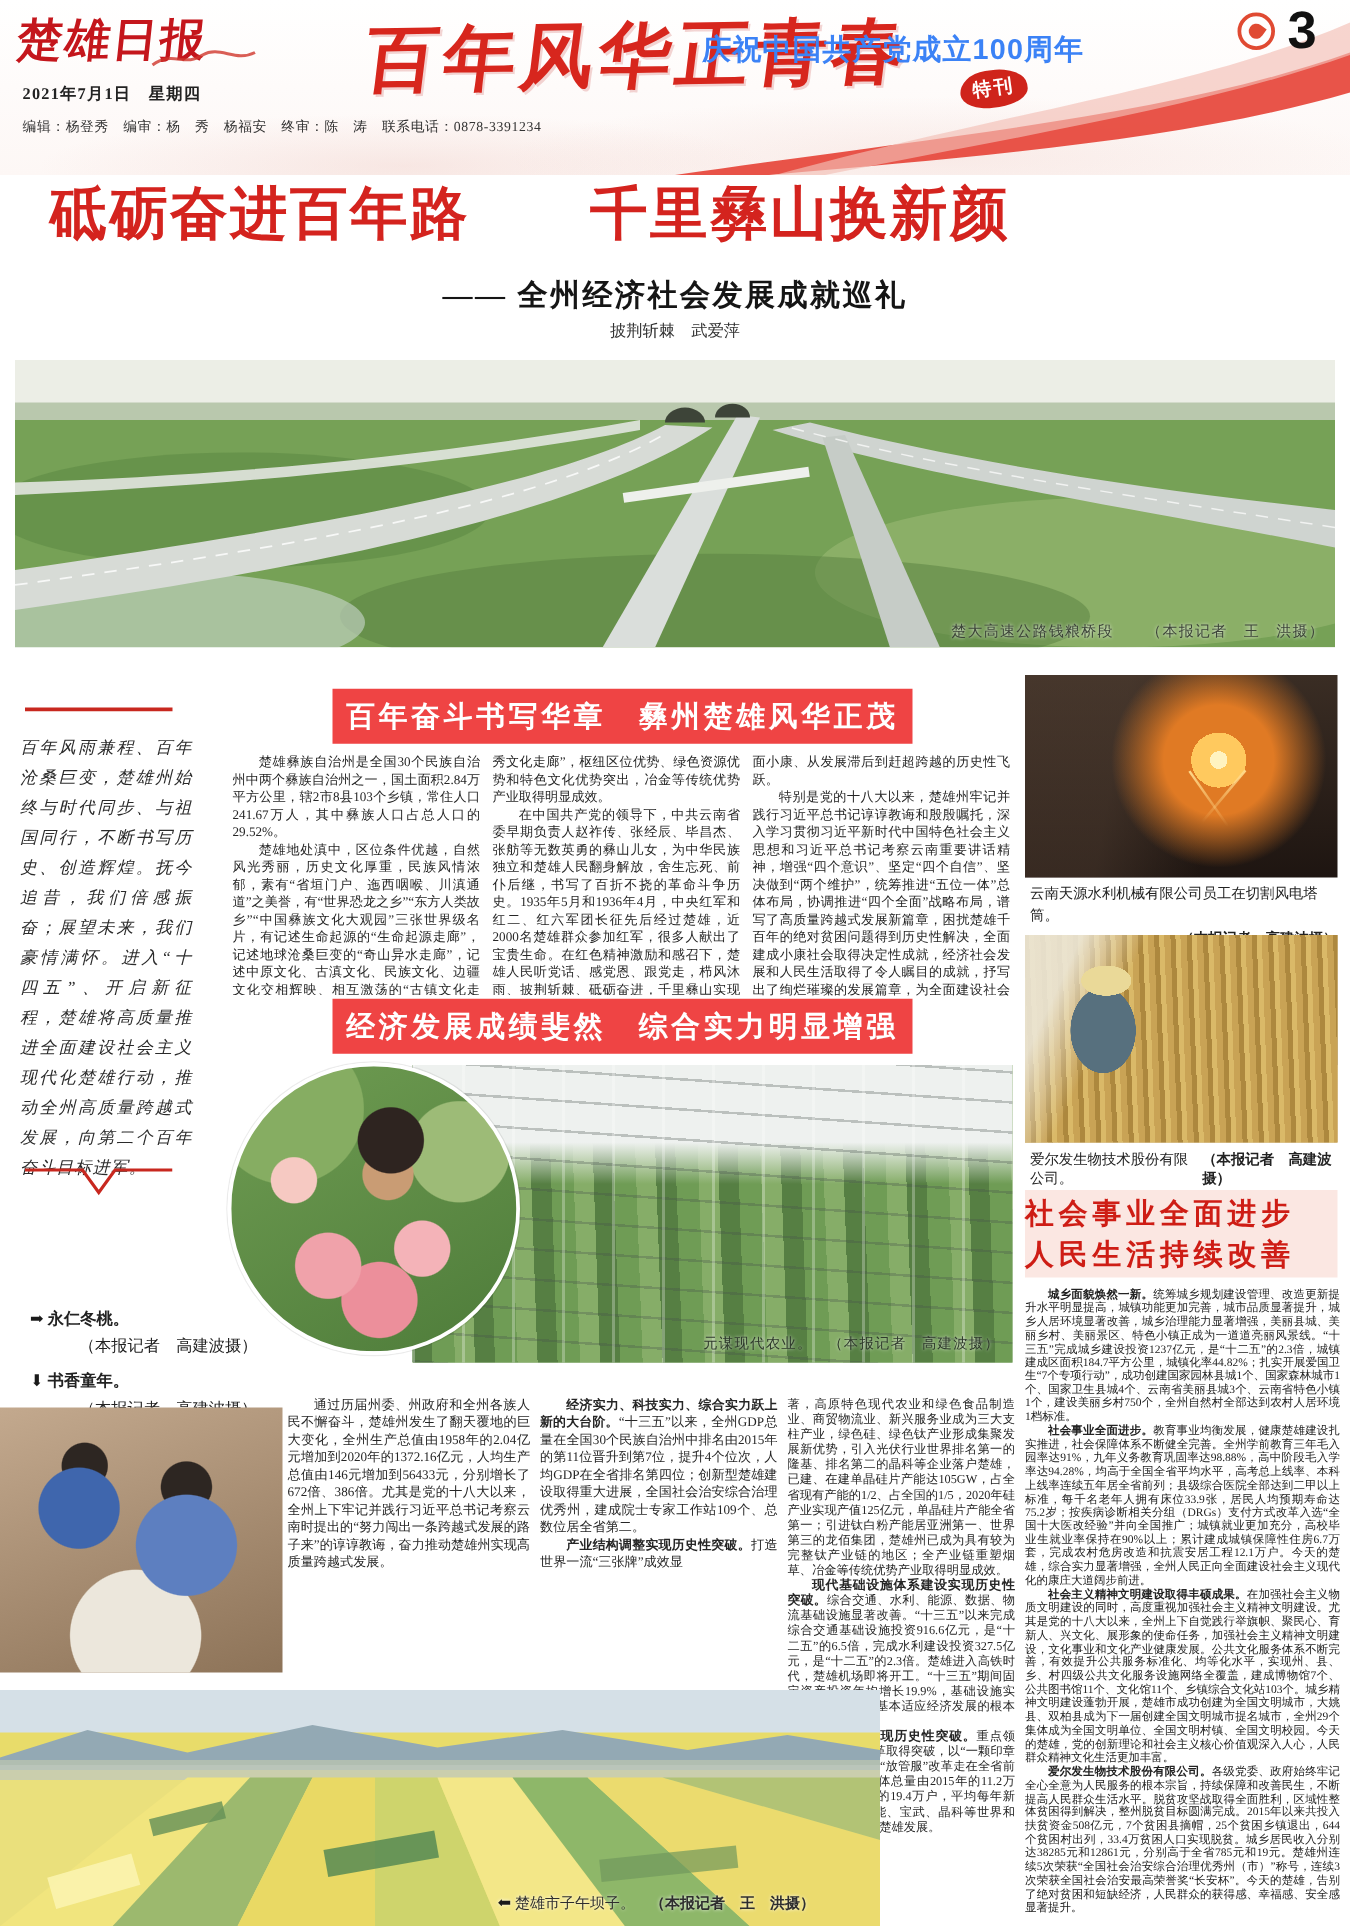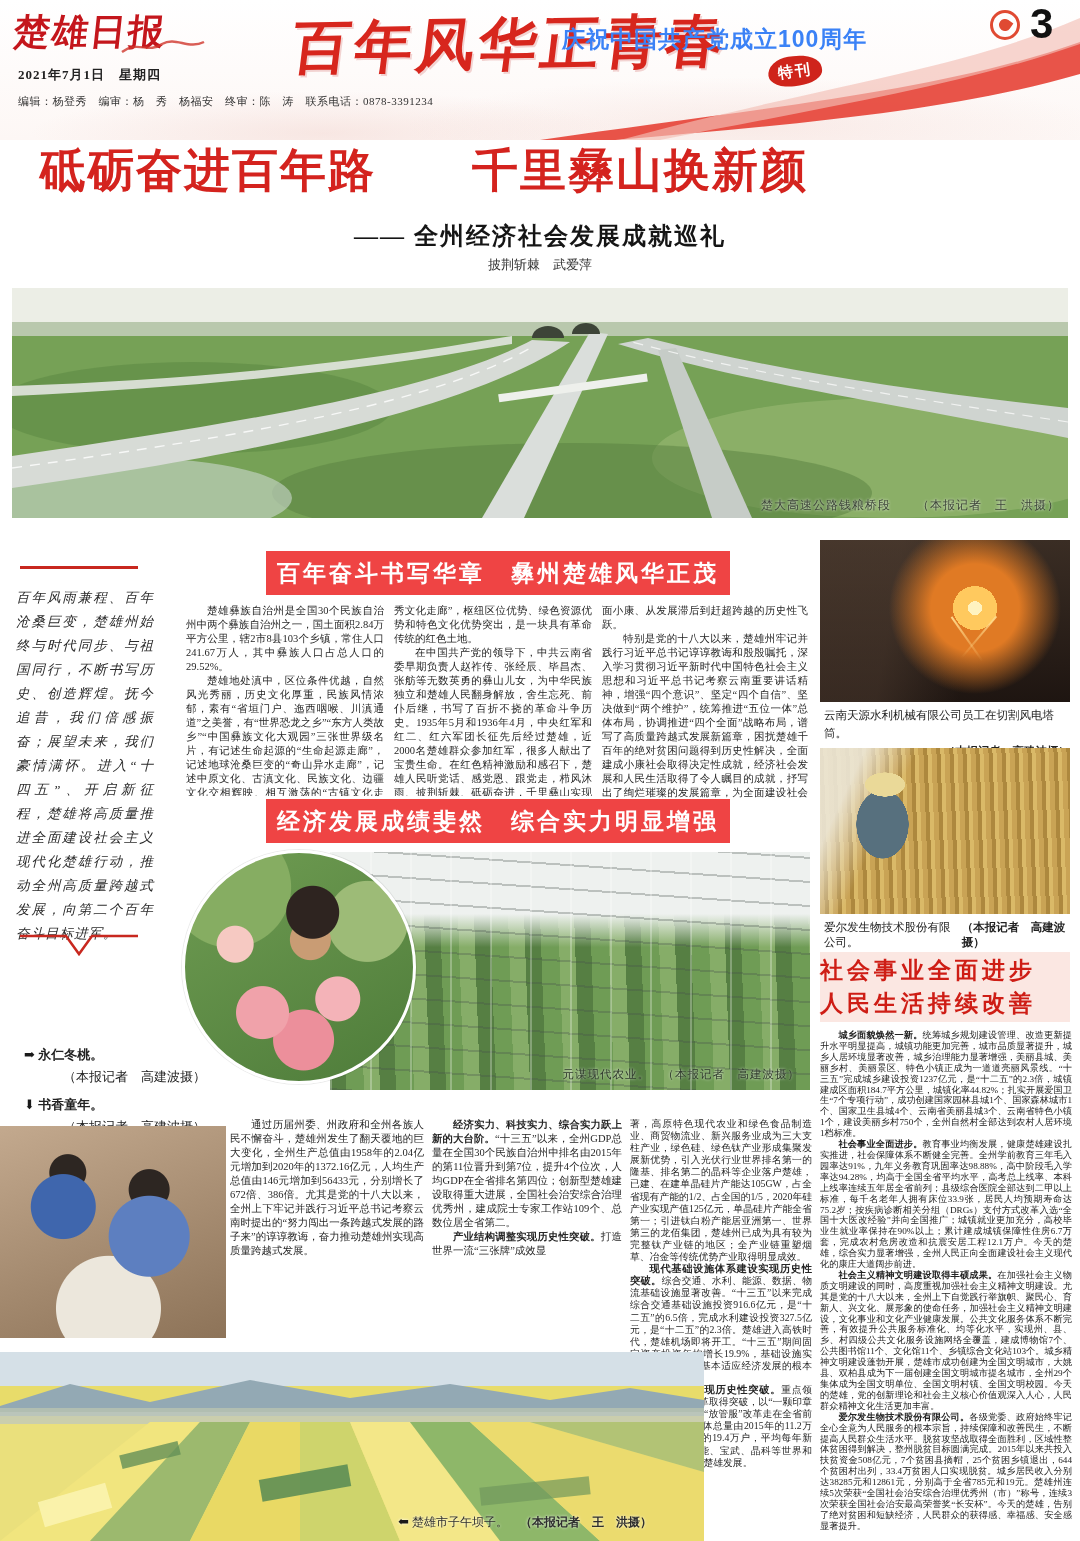--- a/index.html
+++ b/index.html
@@ -203,21 +203,21 @@
   <svg class="abs side-rule-bot" width="118" height="26">
     <polyline points="0,4 46,4 59,22 72,4 118,4" stroke="#c8281f" stroke-width="2.5" fill="none"></polyline>
   </svg>
 
   <div class="abs sec-banner sec1-banner">百年奋斗书写华章　彝州楚雄风华正茂</div>
   <div class="abs bodycol s1c1">
     <p>楚雄彝族自治州是全国30个民族自治州中两个彝族自治州之一，国土面积2.84万平方公里，辖2市8县103个乡镇，常住人口241.67万人，其中彝族人口占总人口的29.52%。</p>
     <p>楚雄地处滇中，区位条件优越，自然风光秀丽，历史文化厚重，民族风情浓郁，素有“省垣门户、迤西咽喉、川滇通道”之美誉，有“世界恐龙之乡”“东方人类故乡”“中国彝族文化大观园”三张世界级名片，有记述生命起源的“生命起源走廊”，记述地球沧桑巨变的“奇山异水走廊”，记述中原文化、古滇文化、民族文化、边疆文化交相辉映、相互激荡的“古镇文化走廊”，记述彝族古老神奇历史的“彝族优</p>
   </div>
   <div class="abs bodycol s1c2">
-    <p class="cont">秀文化走廊”，枢纽区位优势、绿色资源优势和特色文化优势突出，是一块具有革命传统的红色土地。</p>
+    <p class="cont">秀文化走廊”，枢纽区位优势、绿色资源优势和特色文化优势突出，冶金等传统优势产业取得明显成效。</p>
     <p>在中国共产党的领导下，中共云南省委早期负责人赵祚传、张经辰、毕昌杰、张舫等无数英勇的彝山儿女，为中华民族独立和楚雄人民翻身解放，舍生忘死、前仆后继，书写了百折不挠的革命斗争历史。1935年5月和1936年4月，中央红军和红二、红六军团长征先后经过楚雄，近2000名楚雄群众参加红军，很多人献出了宝贵生命。在红色精神激励和感召下，楚雄人民听党话、感党恩、跟党走，栉风沐雨、披荆斩棘、砥砺奋进，千里彝山实现了由一穷二白到全</p>
   </div>
   <div class="abs bodycol s1c3">
     <p class="cont">面小康、从发展滞后到赶超跨越的历史性飞跃。</p>
     <p>特别是党的十八大以来，楚雄州牢记并践行习近平总书记谆谆教诲和殷殷嘱托，深入学习贯彻习近平新时代中国特色社会主义思想和习近平总书记考察云南重要讲话精神，增强“四个意识”、坚定“四个自信”、坚决做到“两个维护”，统筹推进“五位一体”总体布局，协调推进“四个全面”战略布局，谱写了高质量跨越式发展新篇章，困扰楚雄千百年的绝对贫困问题得到历史性解决，全面建成小康社会取得决定性成就，经济社会发展和人民生活取得了令人瞩目的成就，抒写出了绚烂璀璨的发展篇章，为全面建设社会主义现代化奠定了坚实基础。</p>
   </div>
 
   <div class="abs sec-banner sec2-banner">经济发展成绩斐然　综合实力明显增强</div>
 
   <div class="abs greenhouse">

